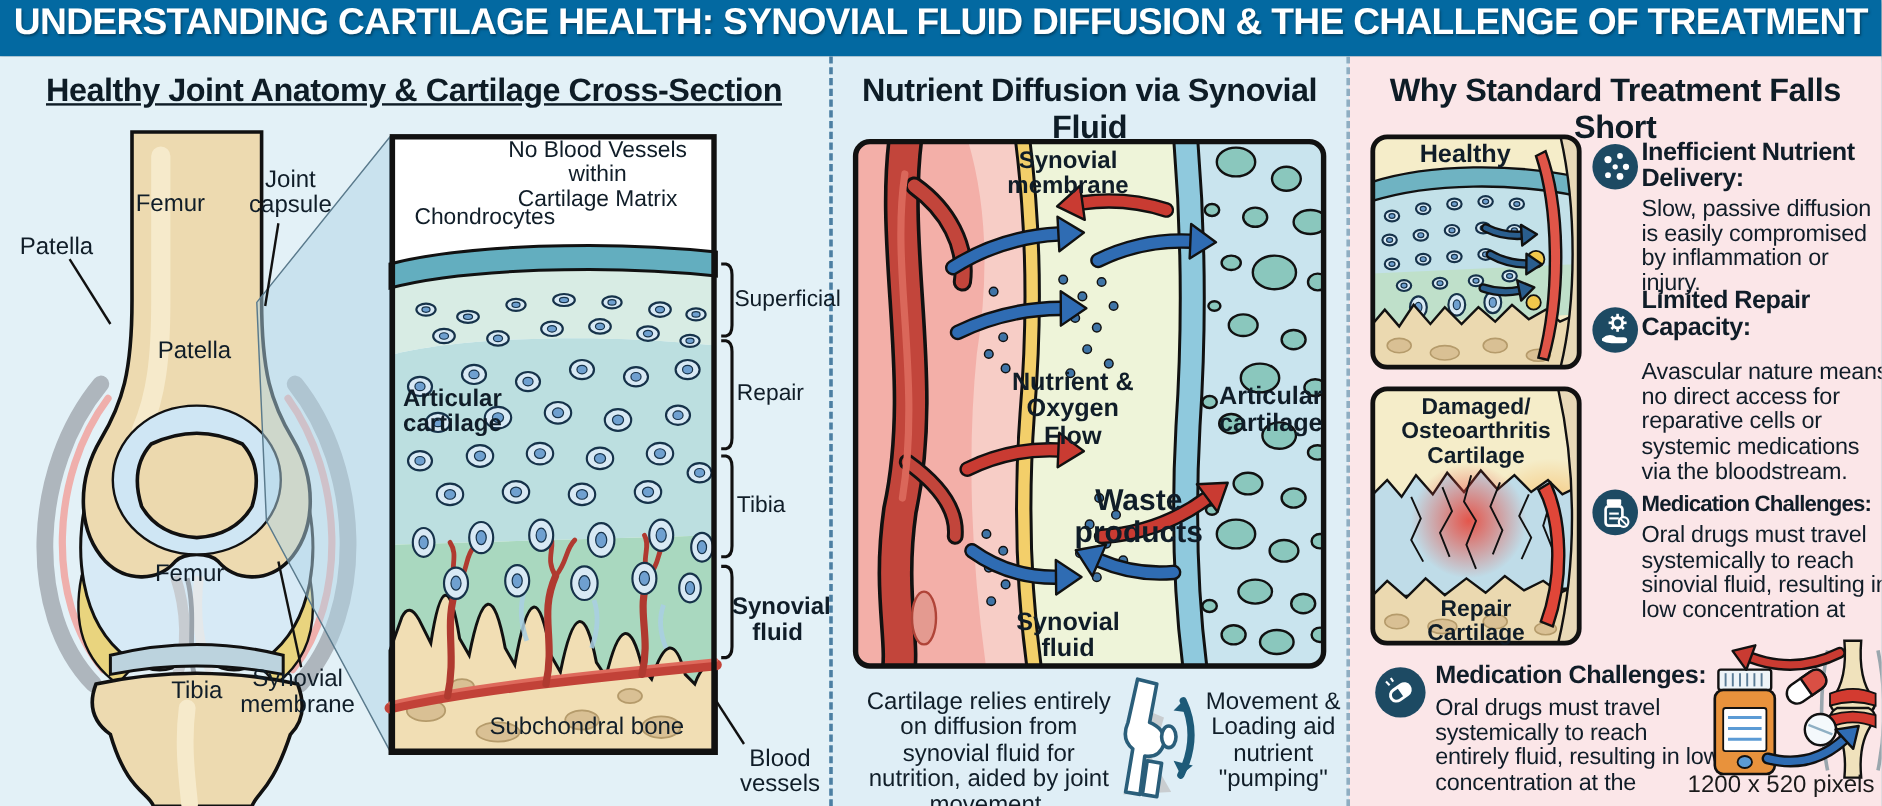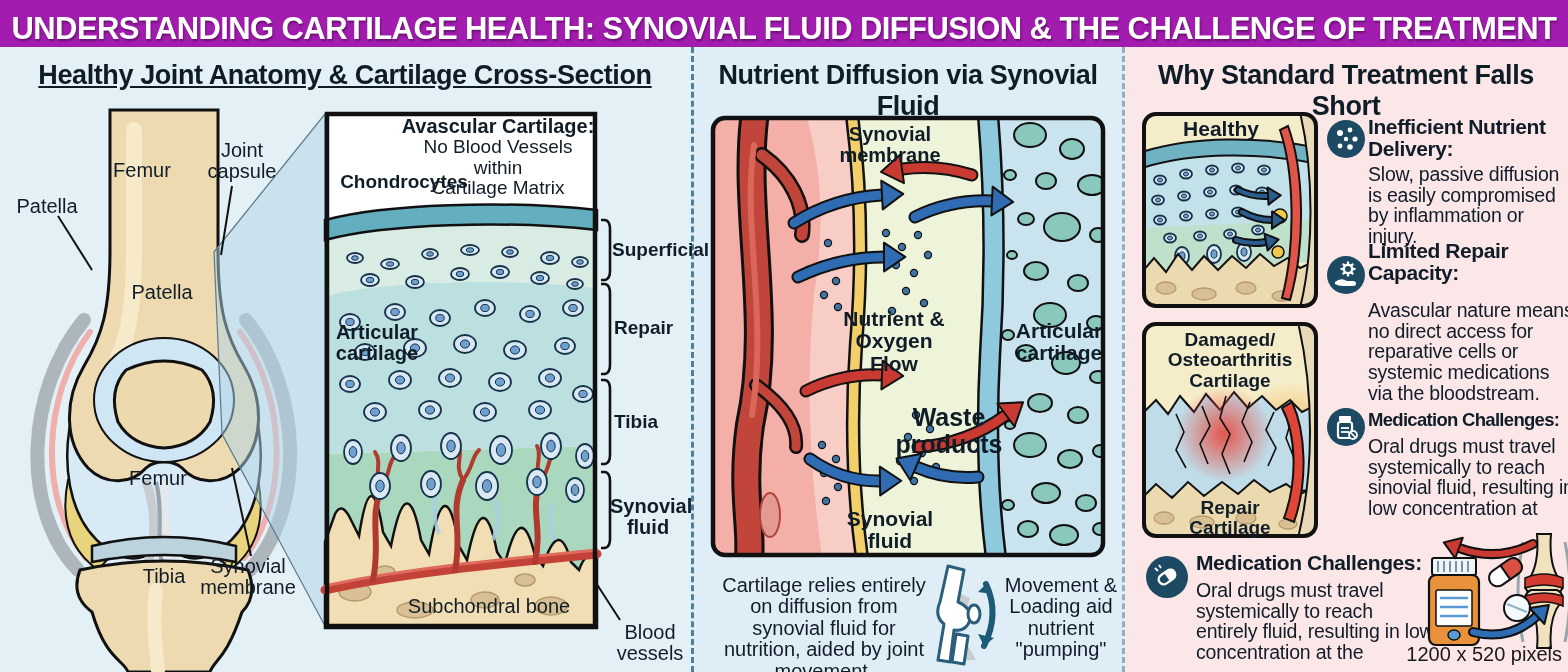--- a/index.html
+++ b/index.html
@@ -1,32 +1,32 @@
 <!DOCTYPE html>
 <html><head>
 <meta charset="utf-8">
 <style>
   html,body{margin:0;padding:0;background:#cfd8dd;}
   .page{position:relative;width:1568px;height:672px;overflow:hidden;
         font-family:"Liberation Sans","DejaVu Sans",sans-serif;color:#101d28;}
-  .banner{position:absolute;left:0;top:0;width:1568px;height:47px;background:#a21caf;
-          display:flex;align-items:flex-end;justify-content:center;box-shadow:0 2px 3px rgba(0,0,0,.35);}
+  .banner{position:absolute;left:0;top:0;width:1568px;height:47px;background:#0369a1;
+          display:flex;align-items:flex-start;justify-content:center;box-shadow:0 2px 3px rgba(0,0,0,.35);}
   .banner span{color:#fff;font-weight:bold;font-size:31px;letter-spacing:-.6px;white-space:nowrap;
                text-shadow:1px 2px 2px rgba(0,0,0,.35);}
   .panel{position:absolute;top:47px;height:625px;}
   .panel-left{left:0;width:692px;background:#e3f1f7;}
   .panel-mid{left:692px;width:432px;background:#dfeef6;}
   .panel-right{left:1124px;width:444px;background:#fbe6e8;}
   .divider{position:absolute;top:47px;height:625px;width:0;}
   .div1{left:691px;border-left:3px dashed #4c7fa3;}
   .div2{left:1122px;border-left:3px dashed #8faec2;}
   .h2{position:absolute;font-weight:bold;font-size:27px;letter-spacing:-.4px;text-align:center;color:#0e1c26;}
   .lbl{position:absolute;line-height:1.07;text-align:center;font-size:20px;}
   .bold{font-weight:bold;}
-  .small{font-size:19px;font-weight:bold;}
+  .small{font-size:19px;}
   svg{position:absolute;overflow:visible;}
   .cap-line1{font-weight:bold;font-size:20px;}
   .cap-rest{font-size:19px;}
   .item-head{position:absolute;font-weight:bold;font-size:21px;line-height:1.04;letter-spacing:-.4px;}
   .item-body{position:absolute;font-size:19.5px;line-height:1.06;letter-spacing:-.2px;}
   .icn{position:absolute;border-radius:50%;background:#1d4a63;display:flex;align-items:center;justify-content:center;}
   .footer-note{position:absolute;font-size:20px;color:#1a1a1a;text-align:right;}
 </style>
 </head>
 <body>
@@ -206,21 +206,20 @@
 
   <div class="lbl" style="left:100px;top:160px;width:84px;">Femur</div>
   <div class="lbl" style="left:198px;top:140px;width:88px;">Joint capsule</div>
   <div class="lbl" style="left:8px;top:196px;width:78px;">Patella</div>
   <div class="lbl" style="left:118px;top:282px;width:88px;">Patella</div>
   <div class="lbl" style="left:116px;top:468px;width:84px;">Femur</div>
   <div class="lbl" style="left:122px;top:566px;width:84px;">Tibia</div>
   <div class="lbl" style="left:192px;top:556px;width:112px;">Synovial membrane</div>
 
   <div class="lbl" style="left:398px;top:116px;width:200px;">
-    <div class="cap-line1">Avascular Cartilage:</div>
     <div class="cap-rest">No Blood Vessels within</div>
     <div class="cap-rest">Cartilage Matrix</div>
   </div>
   <div class="lbl small" style="left:330px;top:172px;width:148px;">Chondrocytes</div>
   <div class="lbl bold" style="left:334px;top:322px;width:86px;">Articular cartilage</div>
   <div class="lbl" style="left:404px;top:596px;width:170px;">Subchondral bone</div>
   <div class="lbl small" style="left:612px;top:240px;width:86px;text-align:left;">Superficial</div>
   <div class="lbl small" style="left:614px;top:318px;width:70px;text-align:left;">Repair</div>
   <div class="lbl small" style="left:614px;top:412px;width:60px;text-align:left;">Tibia</div>
   <div class="lbl bold" style="left:610px;top:496px;width:76px;">Synovial fluid</div>

